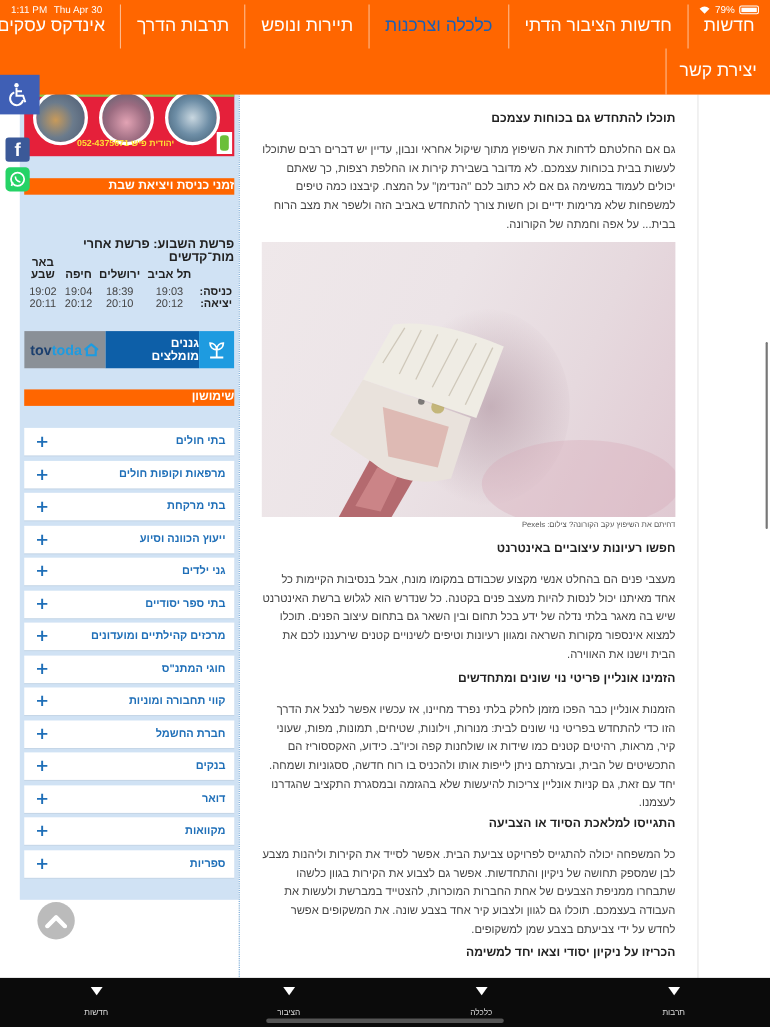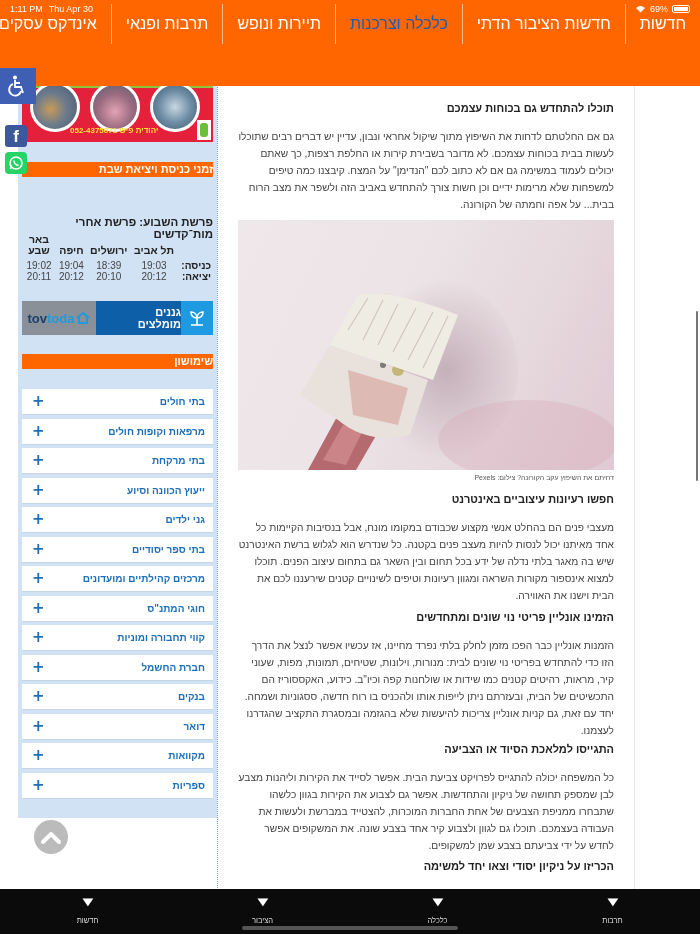--- a/index.html
+++ b/index.html
@@ -258,35 +258,38 @@
 </div>
 <div class="right-divider"></div>
 <div class="page-scrollbar"></div>
 
 <div class="top-nav">
   <div class="nav-row1">
     <div class="nav-item">חדשות</div>
     <div class="nav-item">חדשות הציבור הדתי</div>
     <div class="nav-item active">כלכלה וצרכנות</div>
     <div class="nav-item">תיירות ונופש</div>
-    <div class="nav-item">תרבות ופנאי</div>
+    <div class="nav-item">תרבות הדרך</div>
     <div class="nav-item">אינדקס עסקים</div>
 
+  </div>
+  <div class="nav-row2">
+    <div class="nav-item" style="padding:0 12px;">יצירת קשר</div>
   </div>
 </div>
 
 <div class="status-bar">
   <div class="status-left">
     <span>1:11 PM</span><span>Thu Apr 30</span>
   </div>
   <div class="status-right">
     <svg width="11" height="8" viewBox="0 0 11 8">
         <path d="M5.5 7.5 L1 3 Q5.5 -1 10 3 Z" fill="#fff"></path>
       </svg>
-    <span>69%</span>
+    <span>79%</span>
     <span class="battery"></span>
   </div>
 </div>
 
 <div class="accessibility-btn">
   <svg width="24" height="24" viewBox="0 0 24 24">
     <circle cx="9" cy="3.5" r="2" fill="#fff"></circle>
     <path d="M9 6 V13 H15 L17 19 M9 9 H14" fill="none" stroke="#fff" stroke-width="1.8"></path>
     <path d="M7 10 A6 6 0 1 0 15 17" fill="none" stroke="#fff" stroke-width="1.8"></path>
   </svg>

